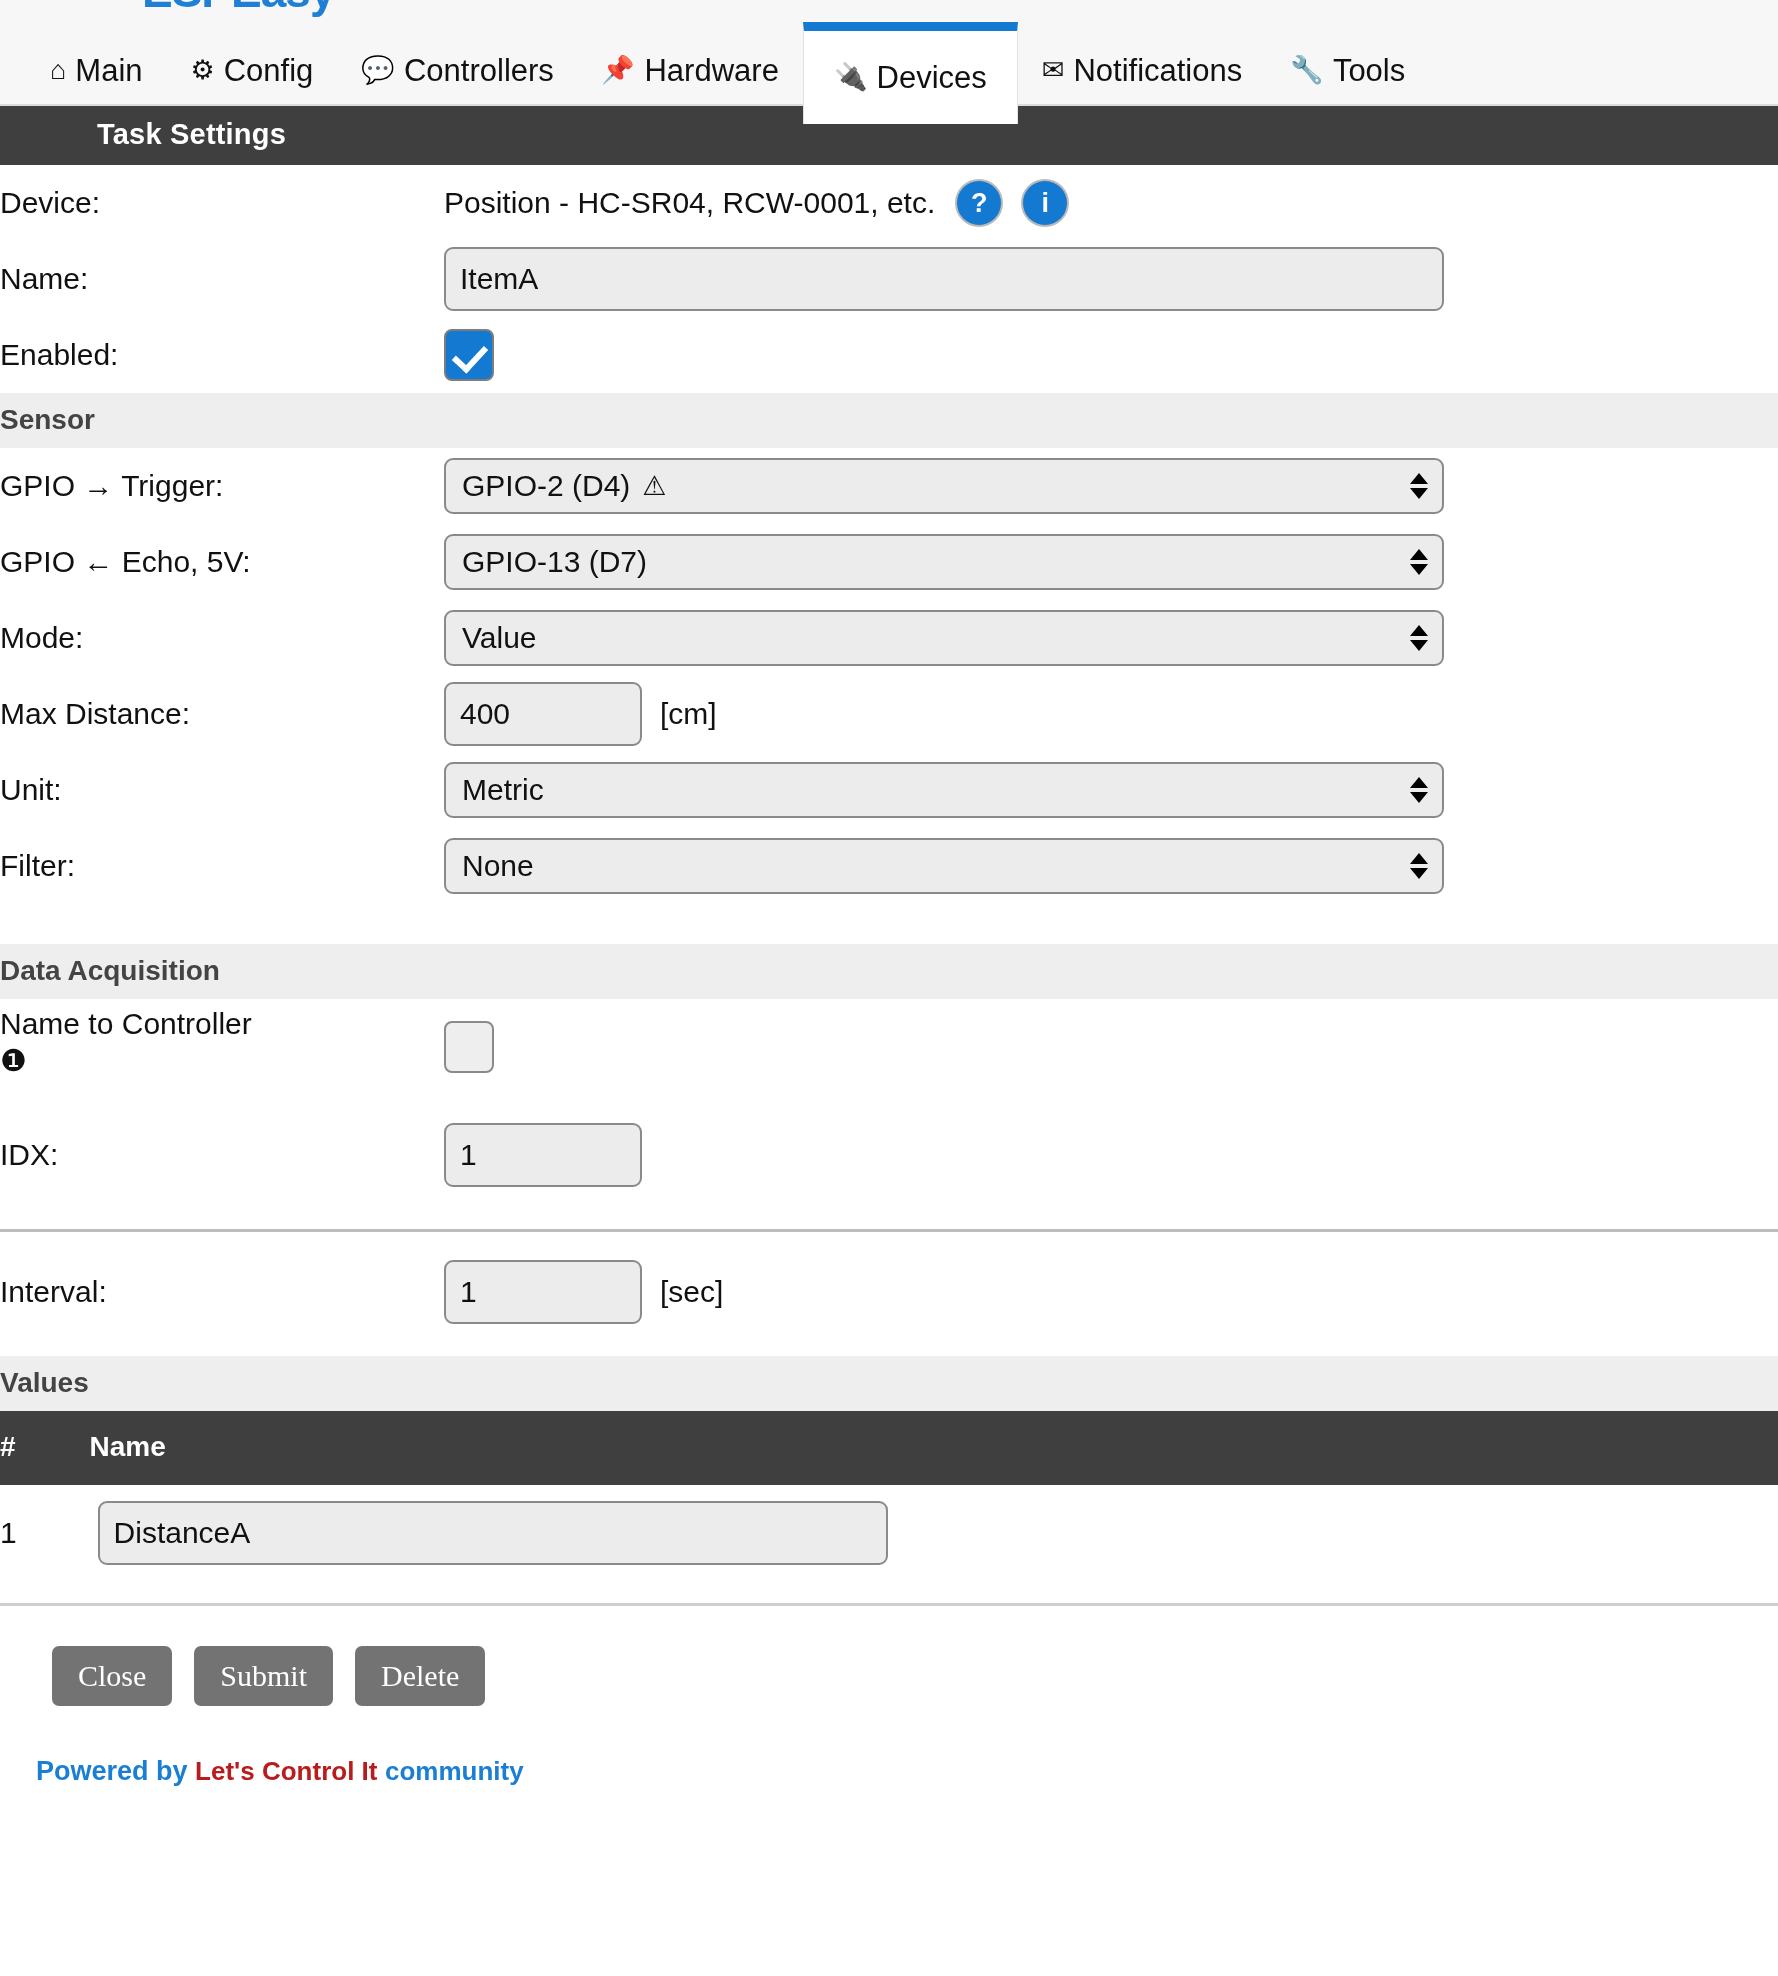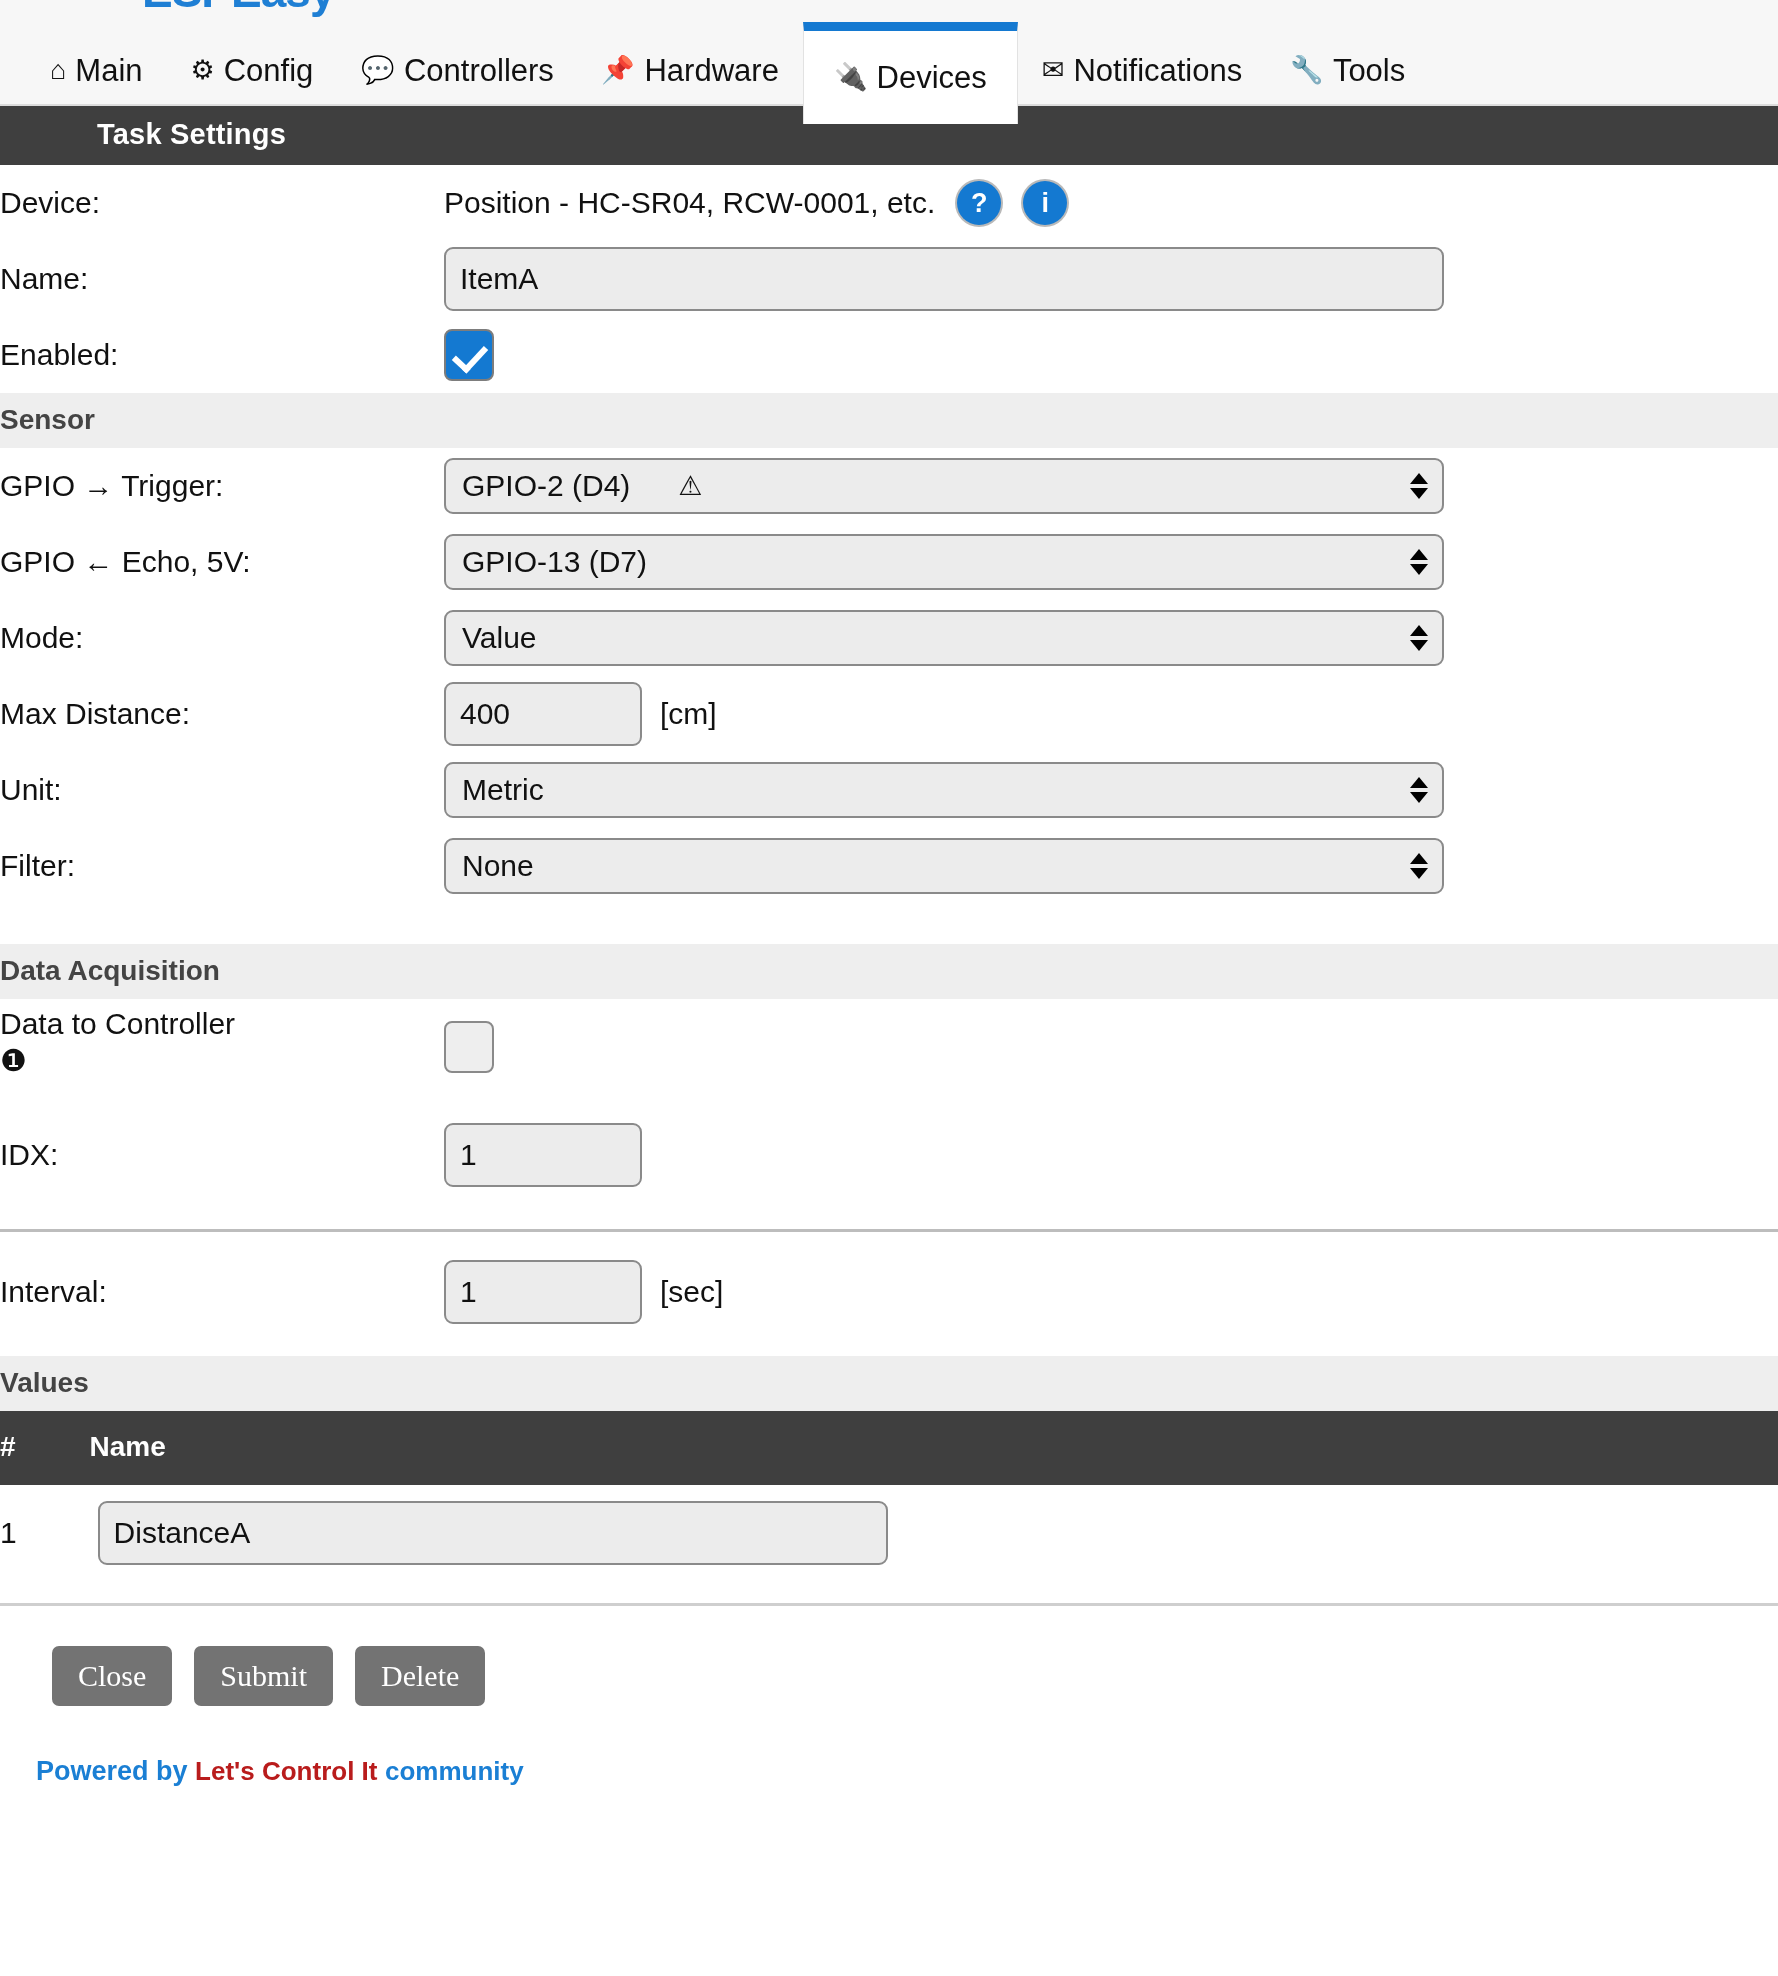--- a/index.html
+++ b/index.html
@@ -141,21 +141,20 @@
     background: #ececec;
     border: 2px solid #8a8a8a;
     border-radius: 9px;
     display: flex;
     align-items: center;
     padding-left: 16px;
     font-size: 30px;
     color: #111;
     cursor: pointer;
     user-select: none;
-    gap: 36px;
   }
   .sel .spin {
     position: absolute;
     right: 14px;
     top: 50%;
     transform: translateY(-50%);
     display: flex;
     flex-direction: column;
     gap: 4px;
     line-height: 0;
@@ -401,21 +400,21 @@
       </div>
     </div>
   </div>
 
   <div style="height:40px"></div>
 
   <div class="sub-bar">Data Acquisition</div>
 
   <div class="row tall">
     <div class="lbl">
-      <span>Data to Controller</span>
+      <span>Name to Controller</span>
       <span class="badge-one">❶</span>
     </div>
     <div class="fld" style="padding-top:14px">
       <div class="chk"></div>
     </div>
   </div>
 
   <div class="row">
     <div class="lbl">IDX:</div>
     <div class="fld">

